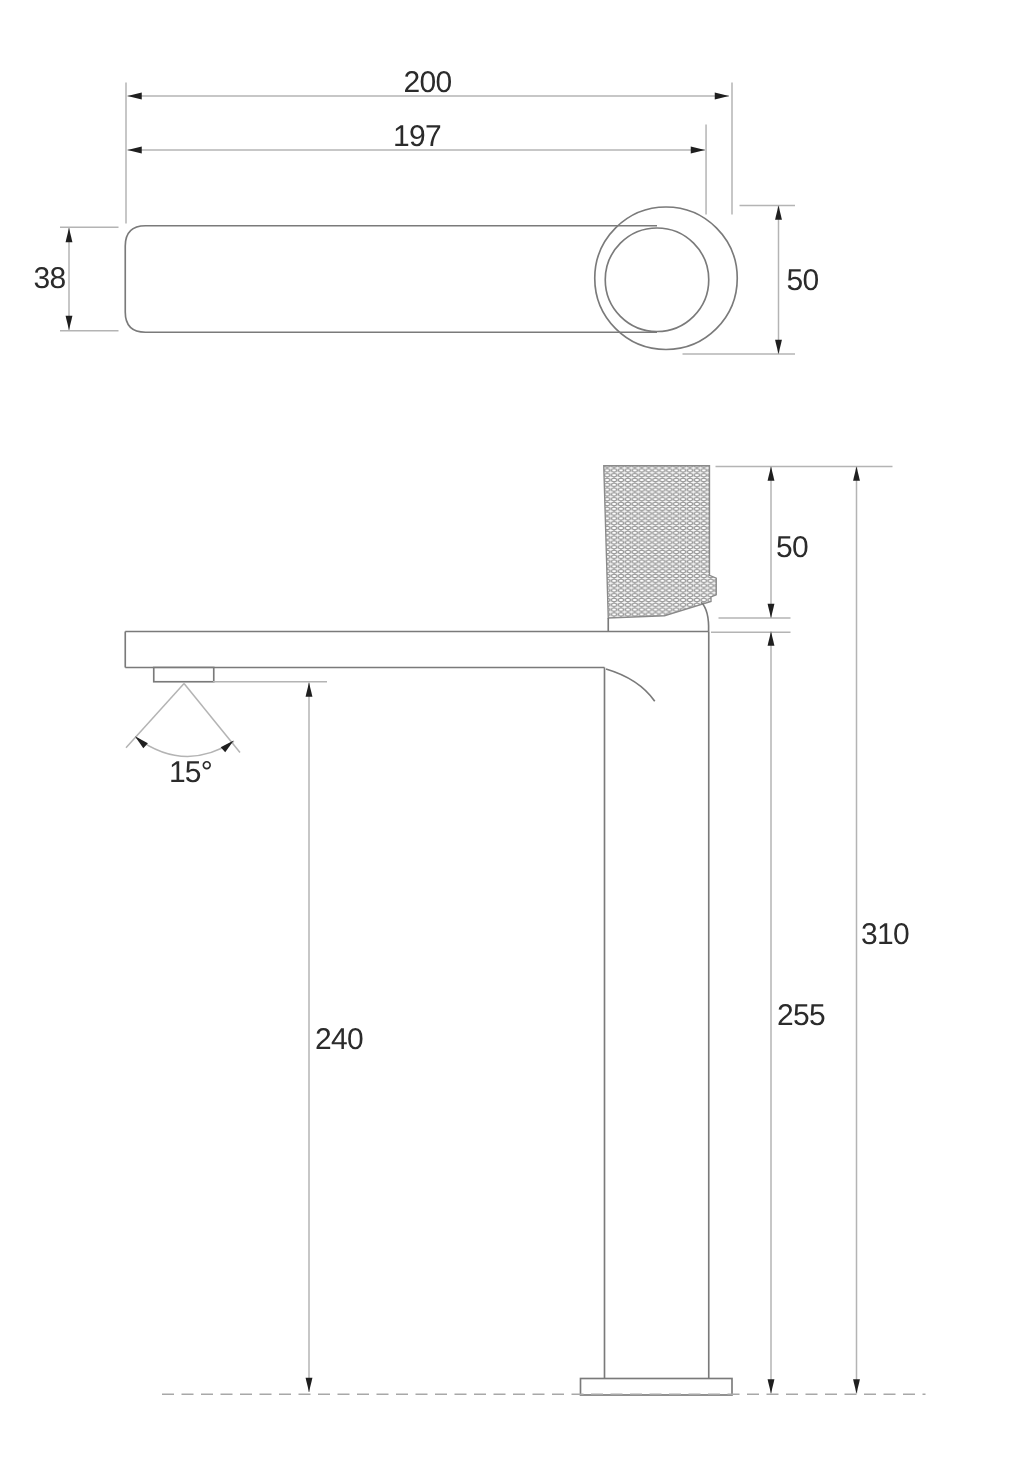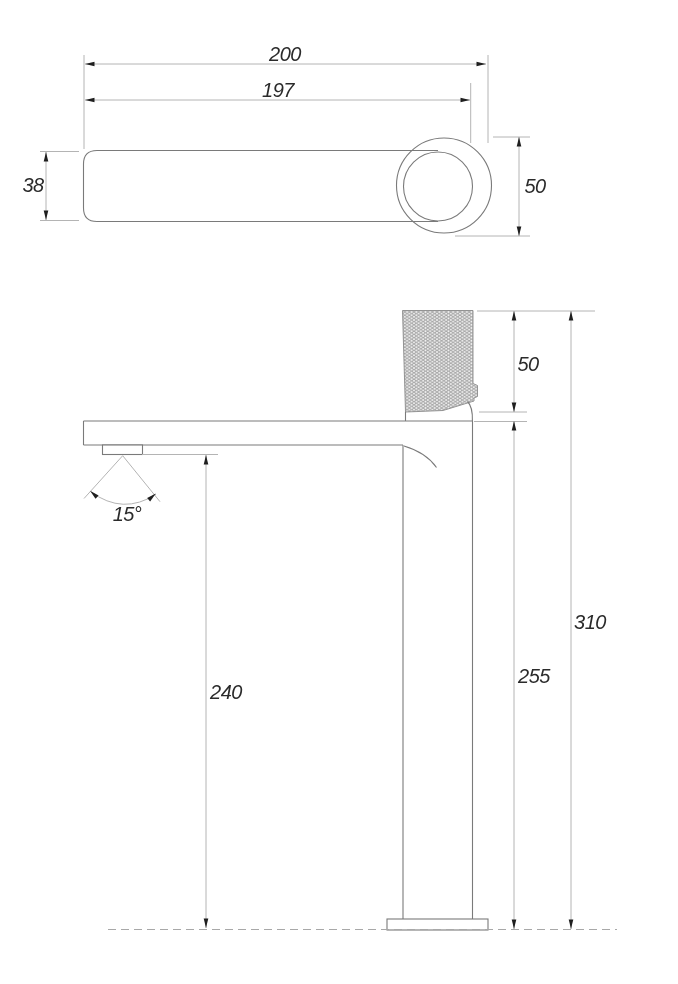--- a/index.html
+++ b/index.html
@@ -1,16 +1,16 @@
 <!DOCTYPE html>
 <html><head>
 <meta charset="utf-8">
 <style>
   html,body{margin:0;padding:0;background:#ffffff;}
-  .page{position:relative;width:678px;height:984px;background:#ffffff;overflow:hidden;font-style:italic;}
+  .page{position:relative;width:678px;height:984px;background:#ffffff;overflow:hidden;}
   svg{display:block;}
   svg text{
     font-family:"Liberation Sans", sans-serif;
     font-size:20px;
     letter-spacing:-0.5px;
   }
 </style>
 </head>
 <body>
 

